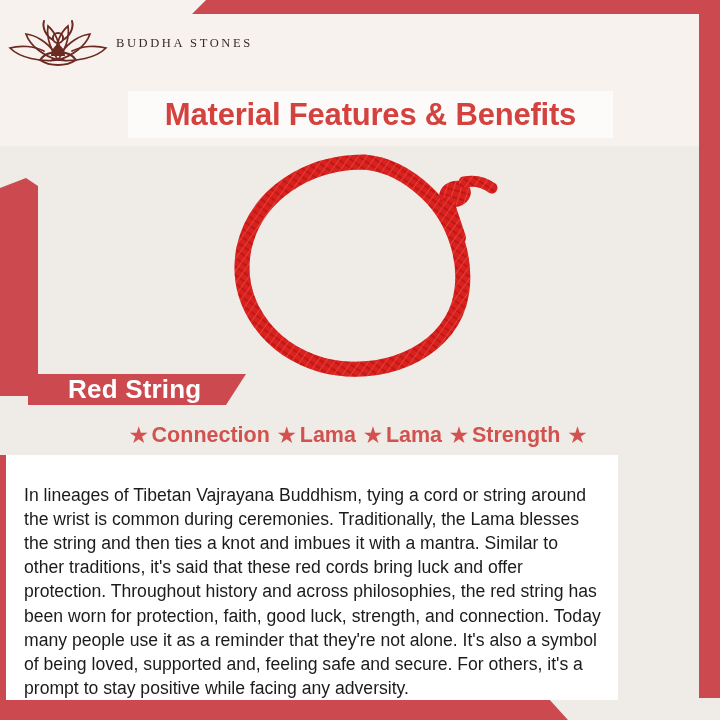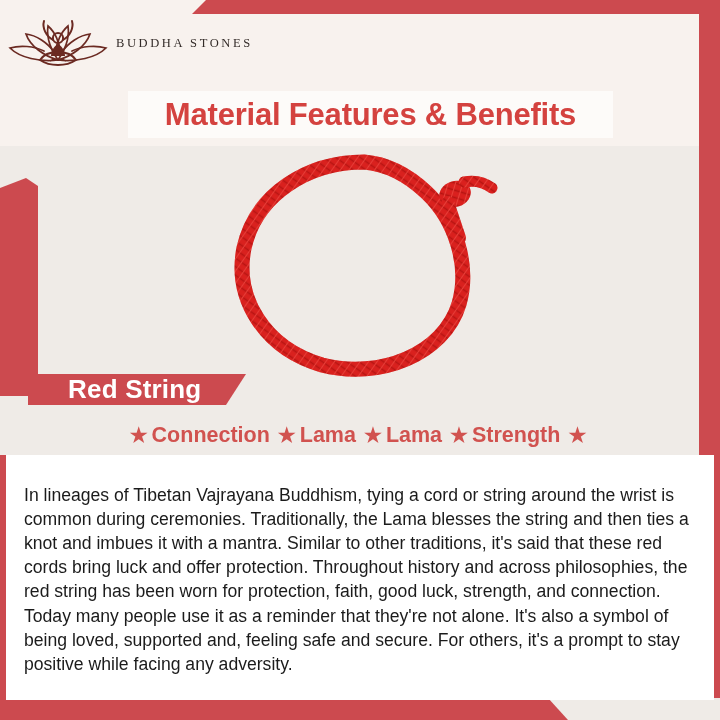--- a/index.html
+++ b/index.html
@@ -100,21 +100,21 @@
   }
   .benefit{
     display:flex;align-items:center;
     color:#d1524f;font-size:21.5px;font-weight:bold;
     white-space:nowrap;
   }
   .benefit .star{font-size:20px;line-height:1;margin-right:4px;}
 
   
   .text-panel{
-    position:absolute;left:6px;top:455px;width:708px;height:245px;
+    position:absolute;left:6px;top:455px;width:612px;height:245px;
     background:#ffffff;
     box-sizing:border-box;
     padding:10px 16px 16px 18px;
   }
   .body-text{
     font-size:17.6px;line-height:1.375;color:#1b1b1b;
     text-align:left;
   }
 </style>
 </head>

